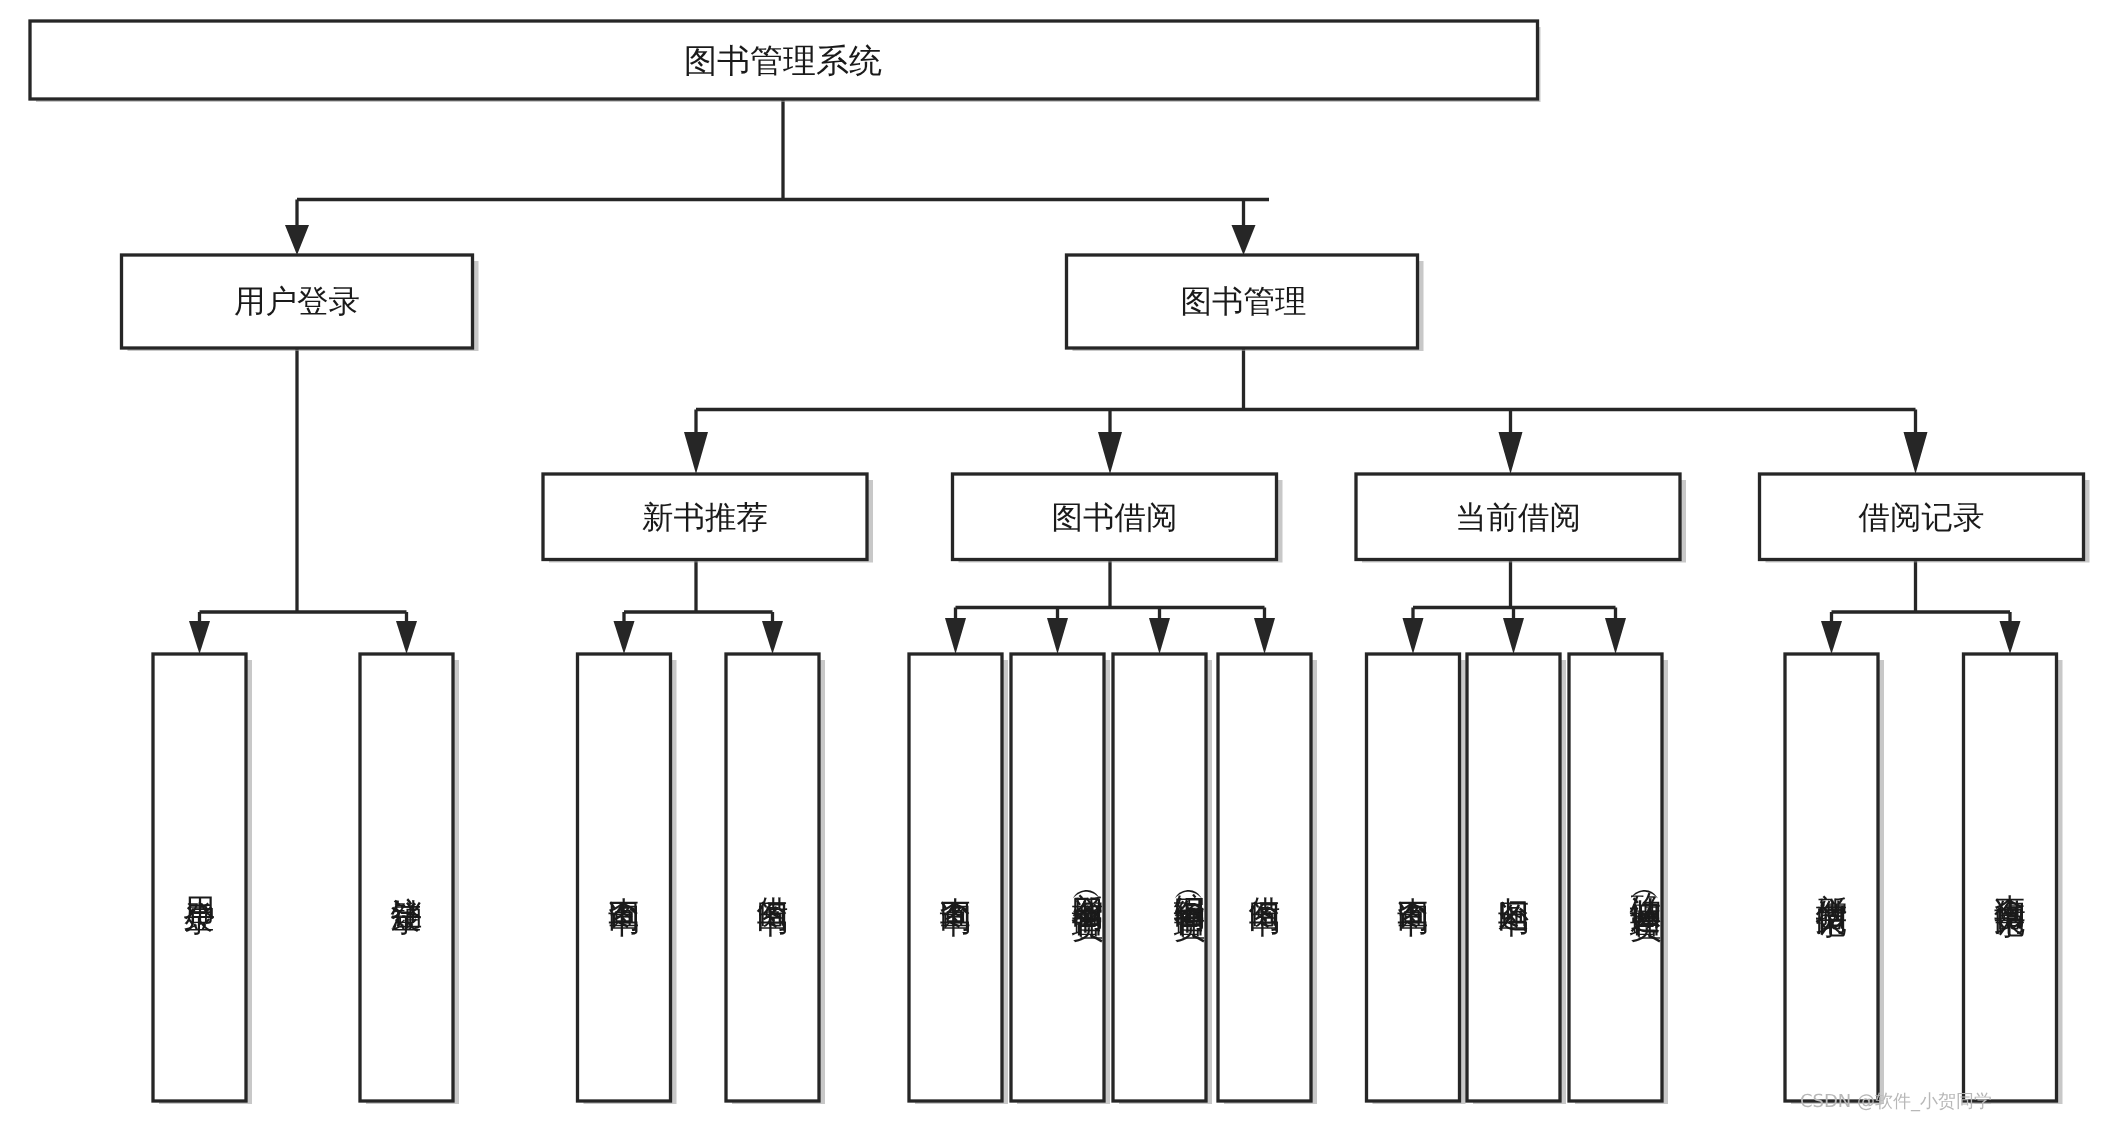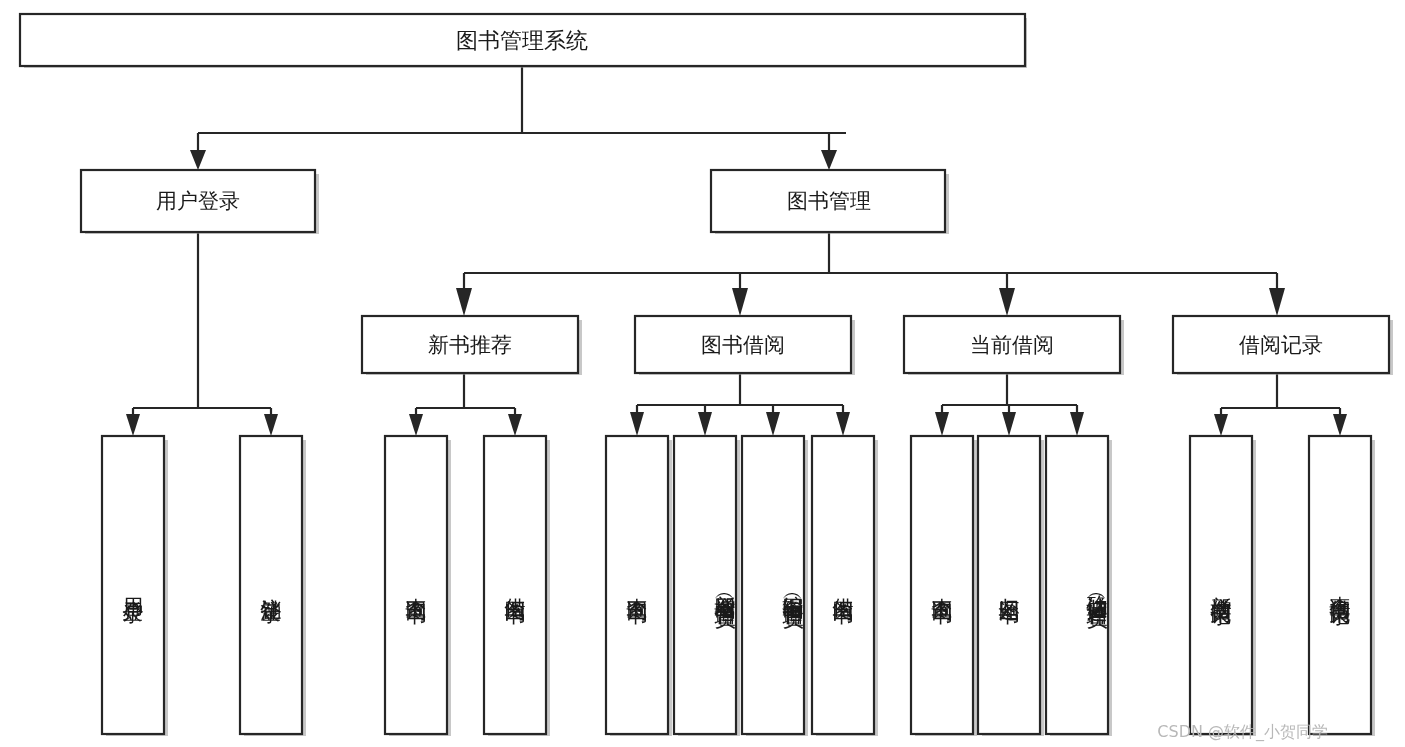--- a/index.html
+++ b/index.html
@@ -68,21 +68,21 @@
     letter-spacing: 2px;
     white-space: nowrap;
     text-align: center;
     pointer-events: none;
   }
   .watermark {
     position: absolute;
     right: 8px;
     bottom: 4px;
     font-family: "DejaVu Sans", "Liberation Sans", sans-serif;
-    font-size: 16px;
+    font-size: 12px;
     color: #b8b8b8;
     white-space: nowrap;
   }
 </style>
 </head>
 <body>
 
 <div id="diagram-root">
 
   <svg id="flow-svg" viewBox="0 0 1405 747">

